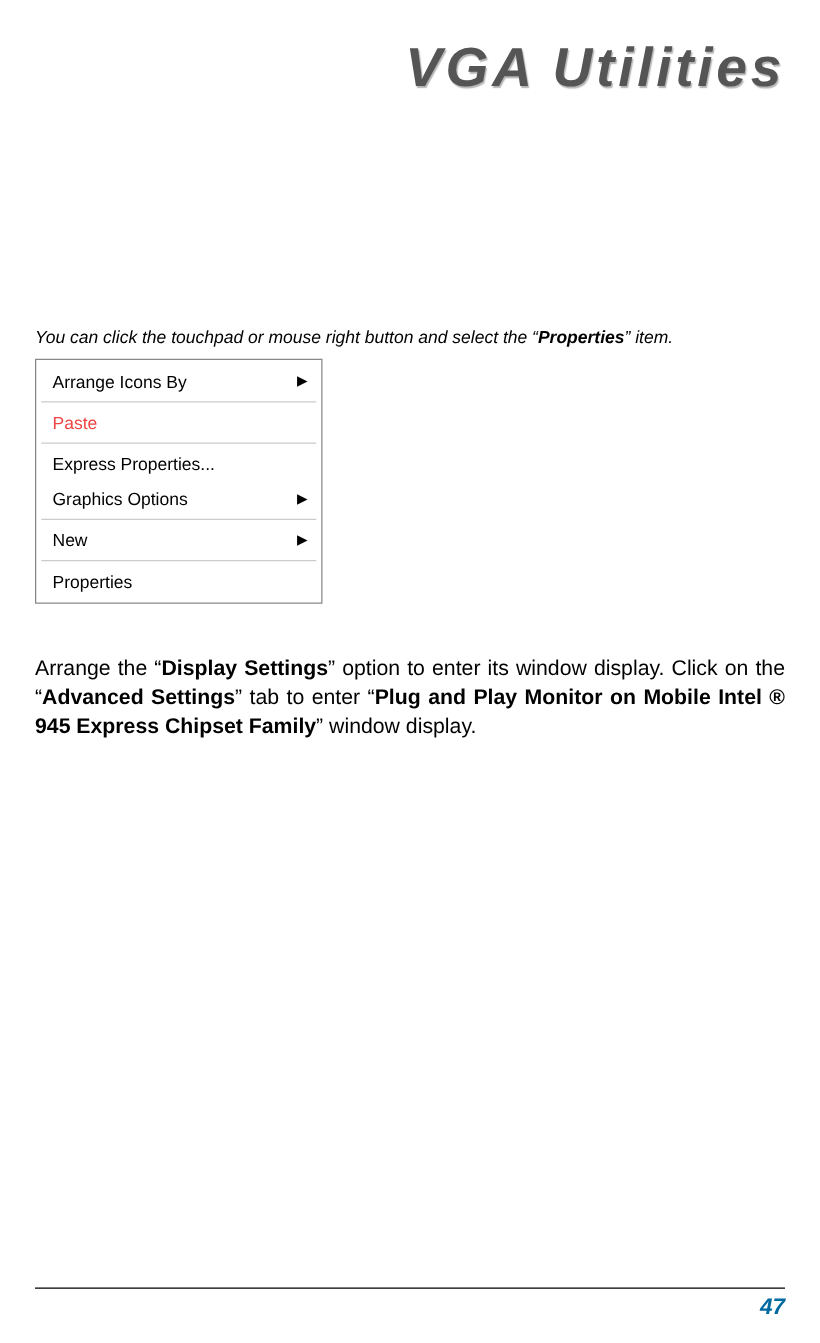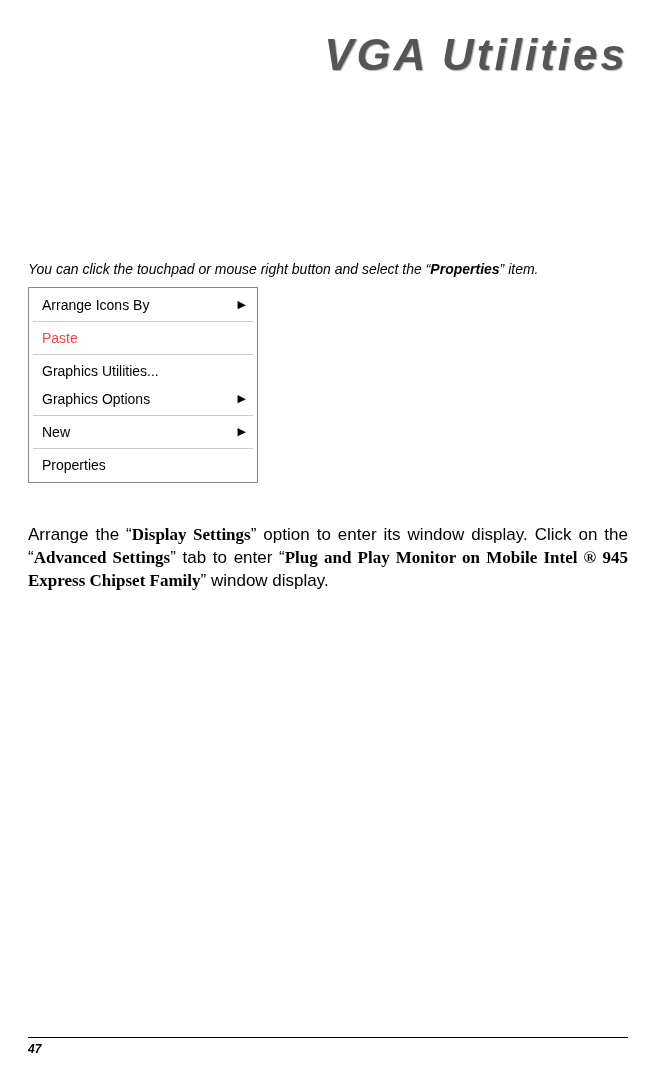--- a/index.html
+++ b/index.html
@@ -65,38 +65,37 @@
       color: #000;
     }
     .body-text {
       font-size: 17px;
       line-height: 1.35;
       text-align: justify;
       color: #000;
     }
     .body-text .bold {
       font-weight: bold;
-      font-family: Liberation Serif, serif;
     }
     .footer {
       position: absolute;
       bottom: 18px;
       right: 28px;
       left: 28px;
     }
     .footer-line {
       border-top: 1px solid #000;
       margin-bottom: 4px;
     }
     .page-number {
-      text-align: left;
-      font-size: 12px;
+      text-align: right;
+      font-size: 18px;
       font-weight: bold;
       font-style: italic;
-      color: #000000;
+      color: #0369a1;
     }
   </style>
 </head>
 <body>
 
 <h1 class="page-title">VGA Utilities</h1>
 
 <p class="intro-text">
   <span>You can click the touchpad or mouse right button and select the “</span><span class="bold">Properties</span><span>” item.</span>
 </p>
@@ -105,21 +104,21 @@
   <div class="menu-item">
     <span>Arrange Icons By</span>
     <span class="submenu-arrow">▶</span>
   </div>
   <div class="menu-separator"></div>
   <div class="menu-item disabled">
     <span>Paste</span>
   </div>
   <div class="menu-separator"></div>
   <div class="menu-item">
-    <span>Graphics Utilities...</span>
+    <span>Express Properties...</span>
   </div>
   <div class="menu-item">
     <span>Graphics Options</span>
     <span class="submenu-arrow">▶</span>
   </div>
   <div class="menu-separator"></div>
   <div class="menu-item">
     <span>New</span>
     <span class="submenu-arrow">▶</span>
   </div>

